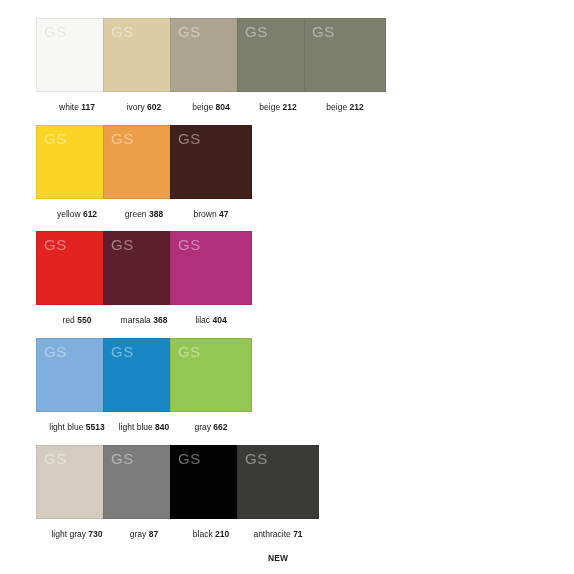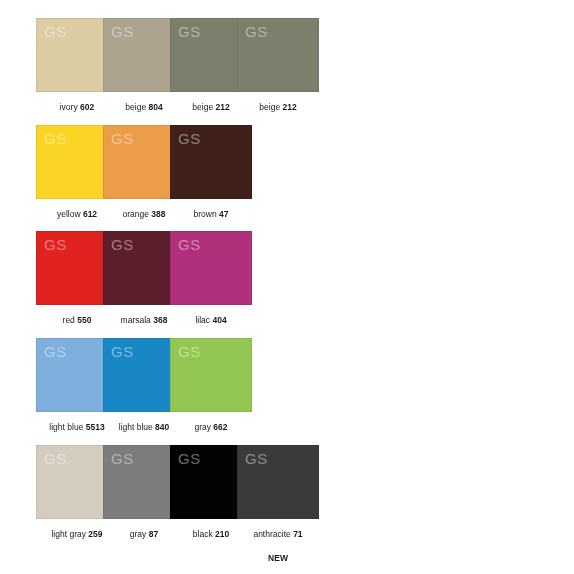--- a/index.html
+++ b/index.html
@@ -87,20 +87,26 @@
     color: #1a1a1a;
     text-align: center;
   }
 </style>
 </head>
 <body>
 
 <div id="swatch-chart">
     <div class="swatch-row">
       <div class="swatch-cell">
+        <div class="swatch-chip is-light" style="background-color: rgb(247, 247, 245);">
+          <span class="swatch-watermark">GS</span>
+        </div>
+        <div class="swatch-label"><span class="name">white</span> <span class="code">117</span></div>
+      </div>
+      <div class="swatch-cell">
         <div class="swatch-chip" style="background-color: rgb(220, 204, 164);">
           <span class="swatch-watermark">GS</span>
         </div>
         <div class="swatch-label"><span class="name">ivory</span> <span class="code">602</span></div>
       </div>
       <div class="swatch-cell">
         <div class="swatch-chip" style="background-color: rgb(172, 164, 143);">
           <span class="swatch-watermark">GS</span>
         </div>
         <div class="swatch-label"><span class="name">beige</span> <span class="code">804</span></div>
@@ -122,21 +128,21 @@
       <div class="swatch-cell">
         <div class="swatch-chip" style="background-color: rgb(251, 213, 38);">
           <span class="swatch-watermark">GS</span>
         </div>
         <div class="swatch-label"><span class="name">yellow</span> <span class="code">612</span></div>
       </div>
       <div class="swatch-cell">
         <div class="swatch-chip" style="background-color: rgb(236, 157, 72);">
           <span class="swatch-watermark">GS</span>
         </div>
-        <div class="swatch-label"><span class="name">orange</span> <span class="code">388</span></div>
+        <div class="swatch-label"><span class="name">green</span> <span class="code">388</span></div>
       </div>
       <div class="swatch-cell">
         <div class="swatch-chip" style="background-color: rgb(64, 32, 26);">
           <span class="swatch-watermark">GS</span>
         </div>
         <div class="swatch-label"><span class="name">brown</span> <span class="code">47</span></div>
       </div>
     </div>
     <div class="swatch-row">
       <div class="swatch-cell">
@@ -176,21 +182,21 @@
           <span class="swatch-watermark">GS</span>
         </div>
         <div class="swatch-label"><span class="name">gray</span> <span class="code">662</span></div>
       </div>
     </div>
     <div class="swatch-row">
       <div class="swatch-cell">
         <div class="swatch-chip" style="background-color: rgb(211, 204, 191);">
           <span class="swatch-watermark">GS</span>
         </div>
-        <div class="swatch-label"><span class="name">light gray</span> <span class="code">259</span></div>
+        <div class="swatch-label"><span class="name">light gray</span> <span class="code">730</span></div>
       </div>
       <div class="swatch-cell">
         <div class="swatch-chip" style="background-color: rgb(124, 124, 124);">
           <span class="swatch-watermark">GS</span>
         </div>
         <div class="swatch-label"><span class="name">gray</span> <span class="code">87</span></div>
       </div>
       <div class="swatch-cell">
         <div class="swatch-chip" style="background-color: rgb(3, 3, 3);">
           <span class="swatch-watermark">GS</span>

